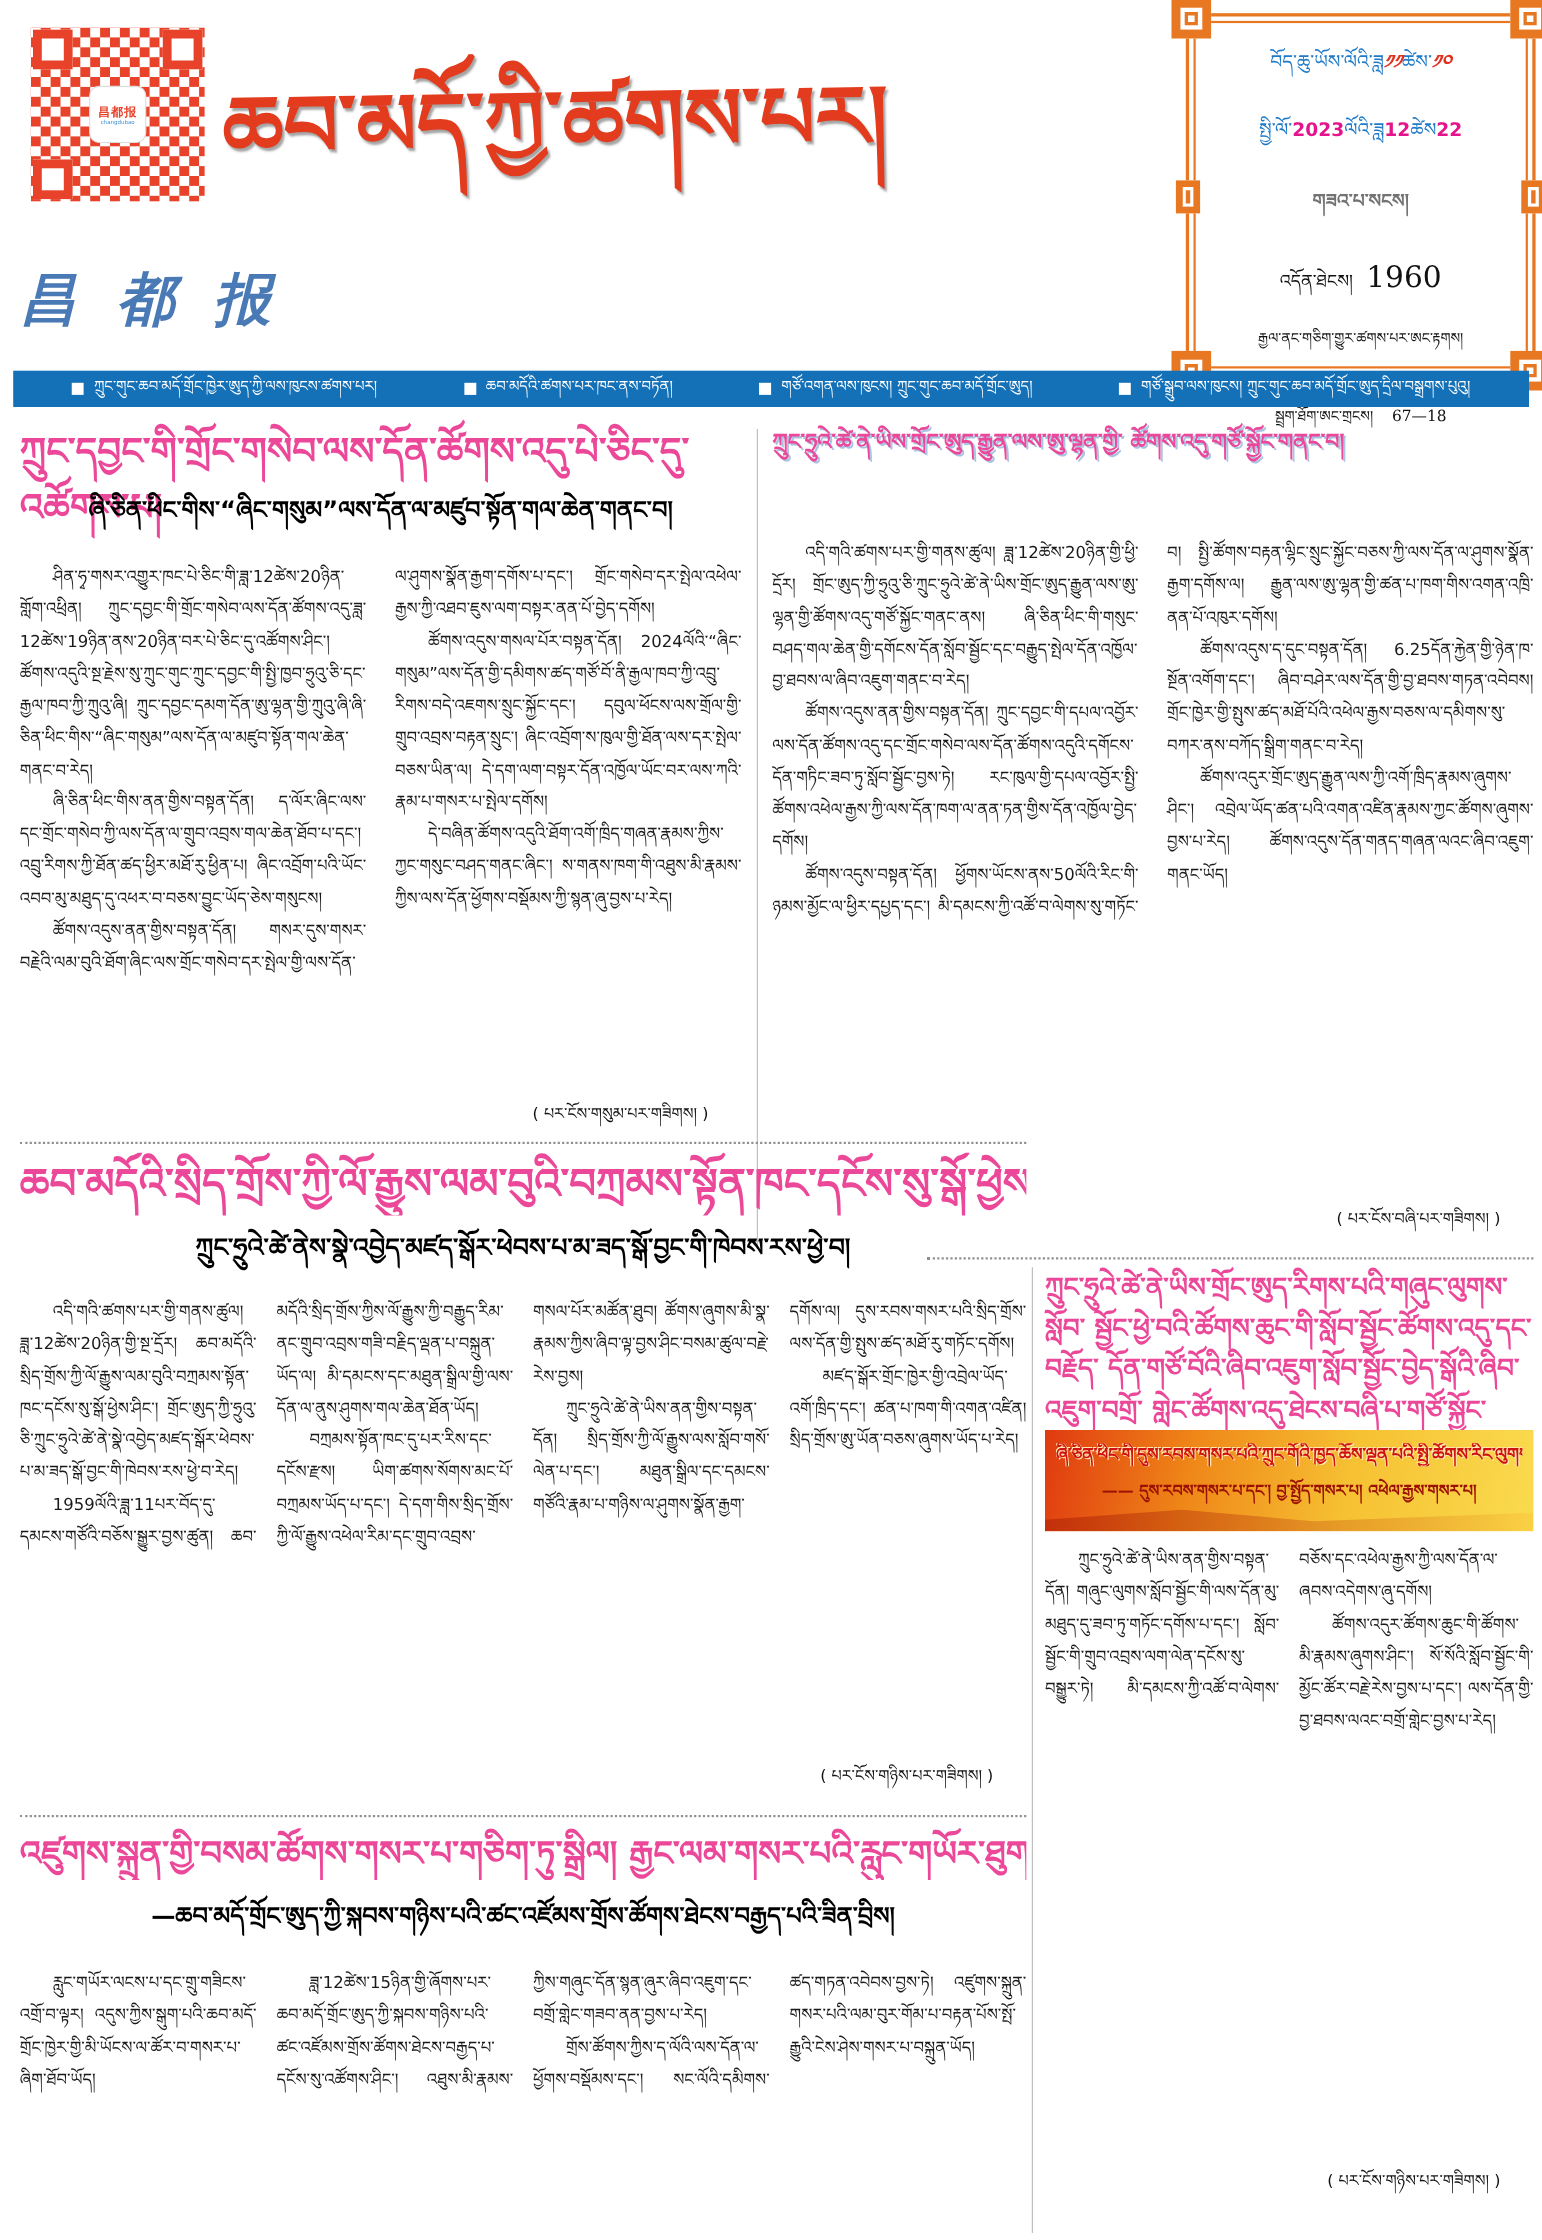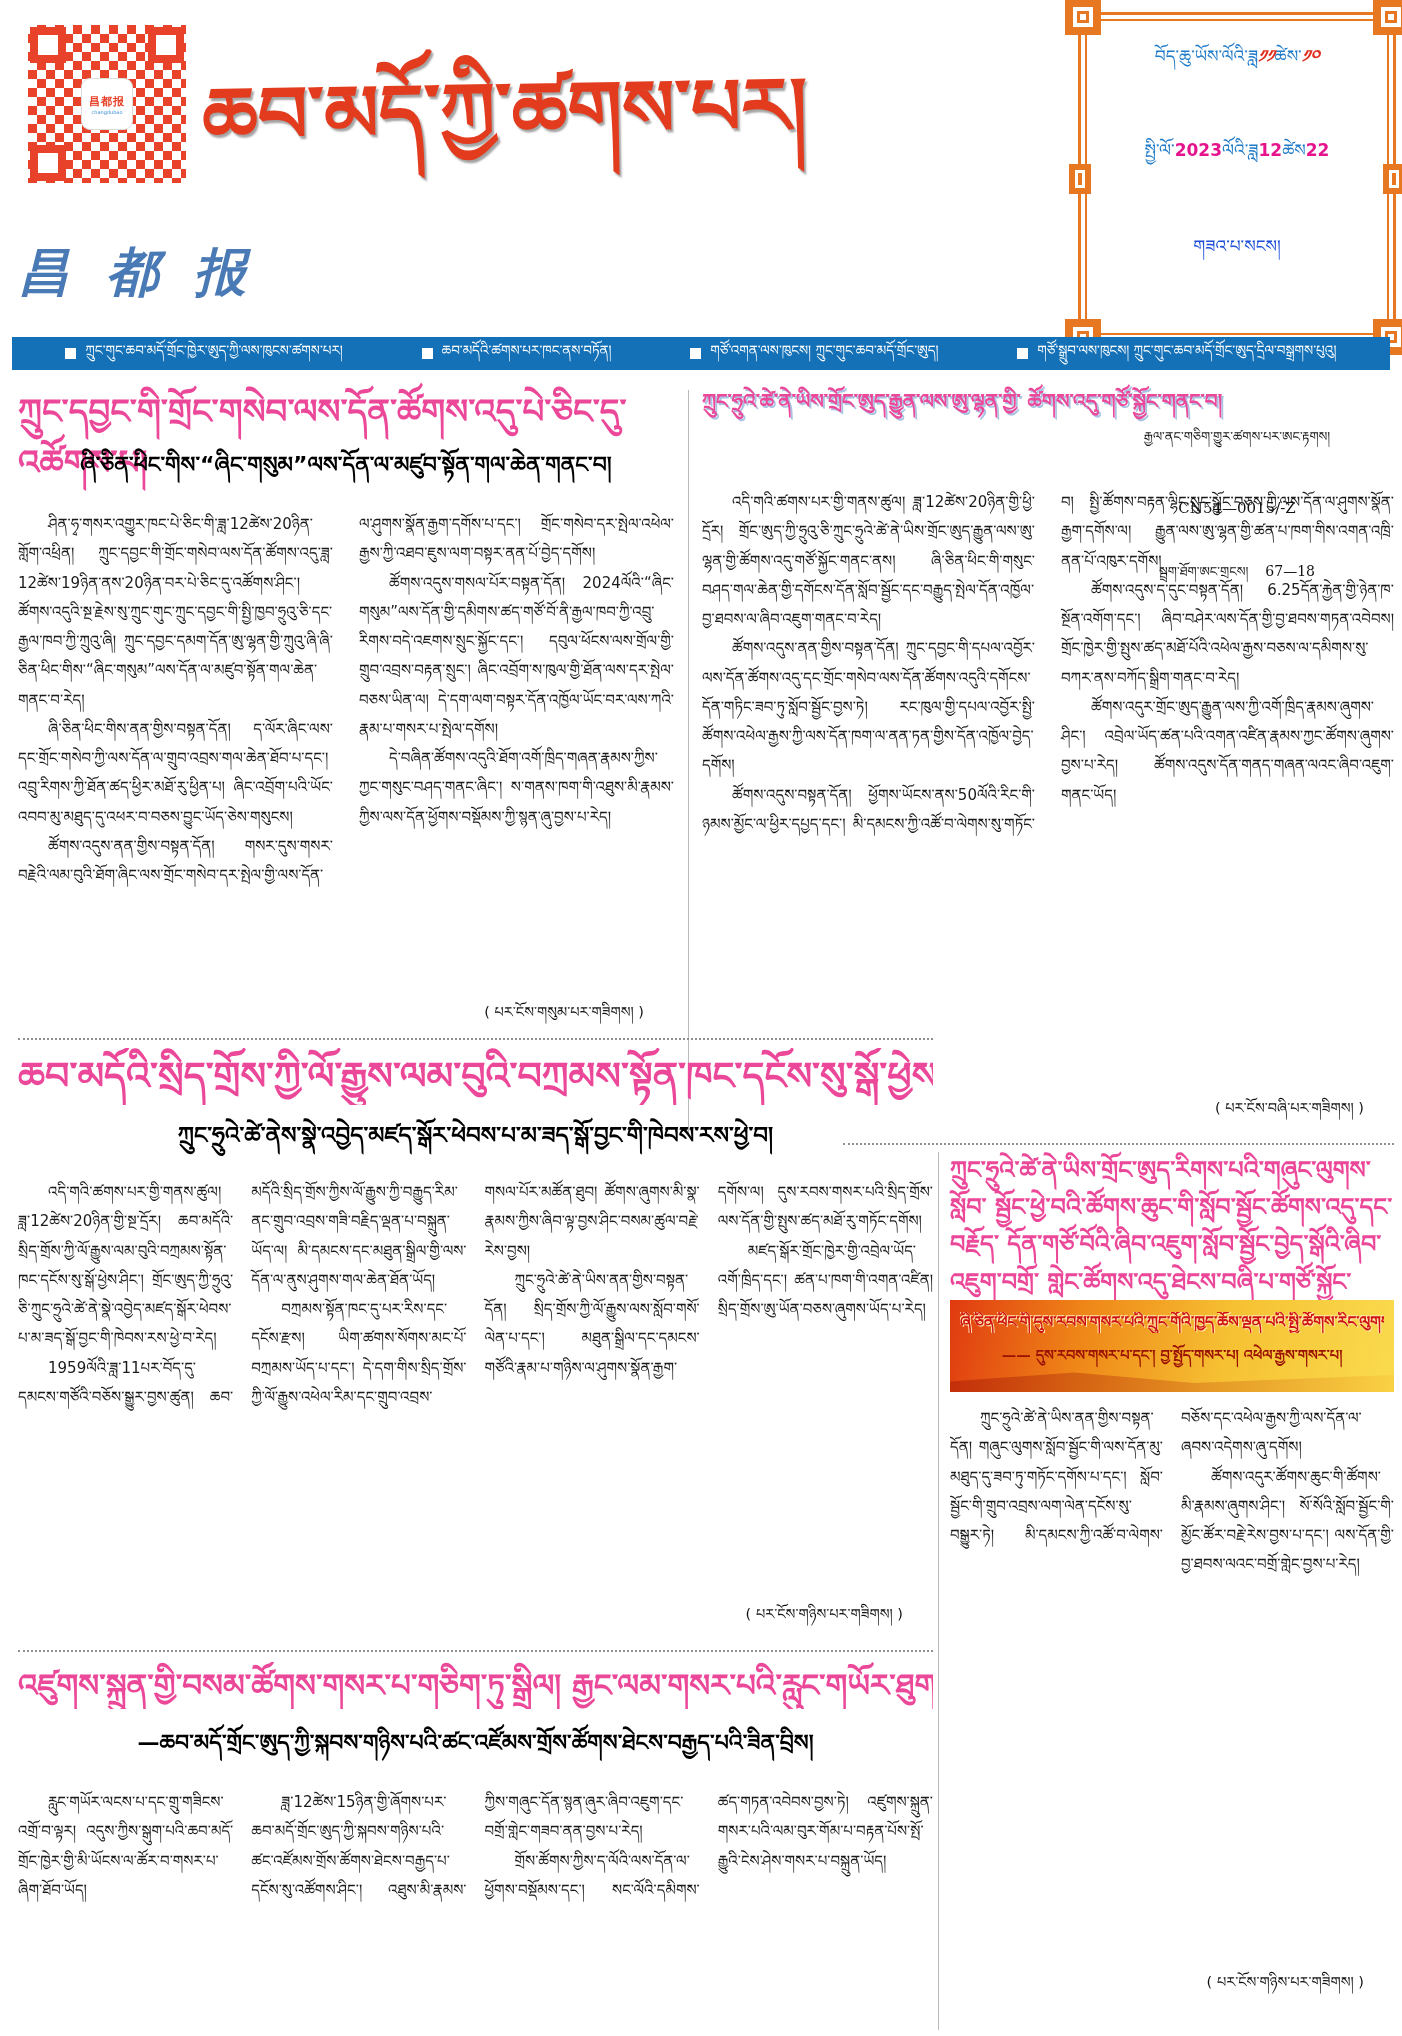--- a/index.html
+++ b/index.html
@@ -21,32 +21,32 @@
         display:flex; align-items:center; justify-content:center; overflow:hidden;
         color:#e23b1d; font-size:78px; font-weight:bold; white-space:nowrap;
         text-shadow:2px 3px 2px rgba(90,90,90,.55); transform:rotate(-1deg); }
   .cn-title { position:absolute; left:18px; top:238px; width:340px; height:70px;
         color:#4a7ab5; font-size:52px; font-weight:bold; letter-spacing:36px; white-space:nowrap;
         font-family:"DejaVu Serif", serif; font-style:italic; overflow:hidden; }
 
   
   .infobox { position:absolute; left:1078px; top:12px; width:318px; height:330px;
         border:3px solid #e87722; outline:2px solid #e87722; outline-offset:-9px;
-        display:flex; flex-direction:column; align-items:center; padding-top:22px; background:#fff;gap:32px; }
+        display:flex; flex-direction:column; align-items:center; padding-top:22px; background:#fff; }
   .knot { position:absolute; width:36px; height:36px; background:#fff; border:8px solid #e87722;
         box-shadow: inset 0 0 0 4px #fff, inset 0 0 0 7px #e87722; }
   .knot.tl { left:-16px; top:-16px; } .knot.tr { right:-16px; top:-16px; }
   .knot.bl { left:-16px; bottom:-16px; } .knot.br { right:-16px; bottom:-16px; }
   .knot.ml { left:-12px; top:46%; width:22px; height:30px; border-width:6px; box-shadow:inset 0 0 0 3px #fff, inset 0 0 0 5px #e87722;}
   .knot.mr { right:-12px; top:46%; width:22px; height:30px; border-width:6px; box-shadow:inset 0 0 0 3px #fff, inset 0 0 0 5px #e87722;}
   .ib-line1 { color:#1f7ac8; font-size:17px; margin-bottom:14px; }
   .ib-line1 .num { color:#e03020; font-style:italic; font-weight:bold; }
   .ib-line2 { color:#1f7ac8; font-size:17px; margin-bottom:16px; }
   .ib-line2 .num { color:#e5148c; font-weight:bold; }
-  .ib-week { color:#1d4ed8; font-size:17px; font-weight:normal; margin-bottom:26px; }
+  .ib-week { color:#737373; font-size:17px; font-weight:bold; margin-bottom:26px; }
   .ib-issue { color:#111; font-size:16px; margin-bottom:10px; }
   .ib-issue .no { font-size:27px; font-family:"DejaVu Serif",serif; margin-left:12px; }
   .ib-cnlabel { color:#111; font-size:13px; margin-bottom:8px; }
   .ib-cnno { color:#111; font-size:15px; font-family:"DejaVu Serif",serif; margin-bottom:8px; }
   .ib-postal { color:#111; font-size:13px; }
   .ib-postal .no { font-family:"DejaVu Serif",serif; font-size:14px; margin-left:17px;}
 
   
   .navbar { position:absolute; left:12px; top:337px; width:1378px; height:33px; background:#1471b8;
         display:flex; align-items:center; justify-content:space-around; padding:0 14px; }

